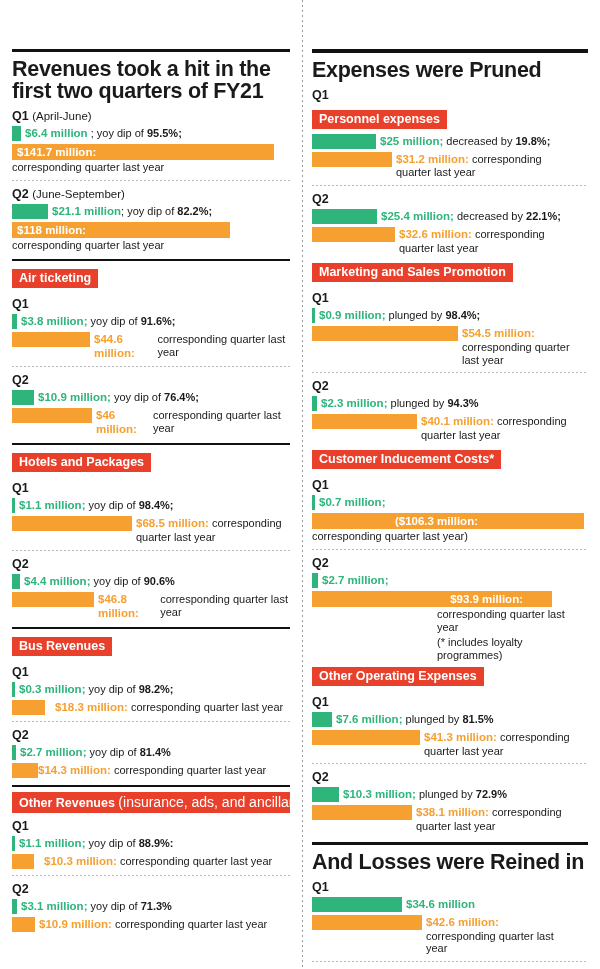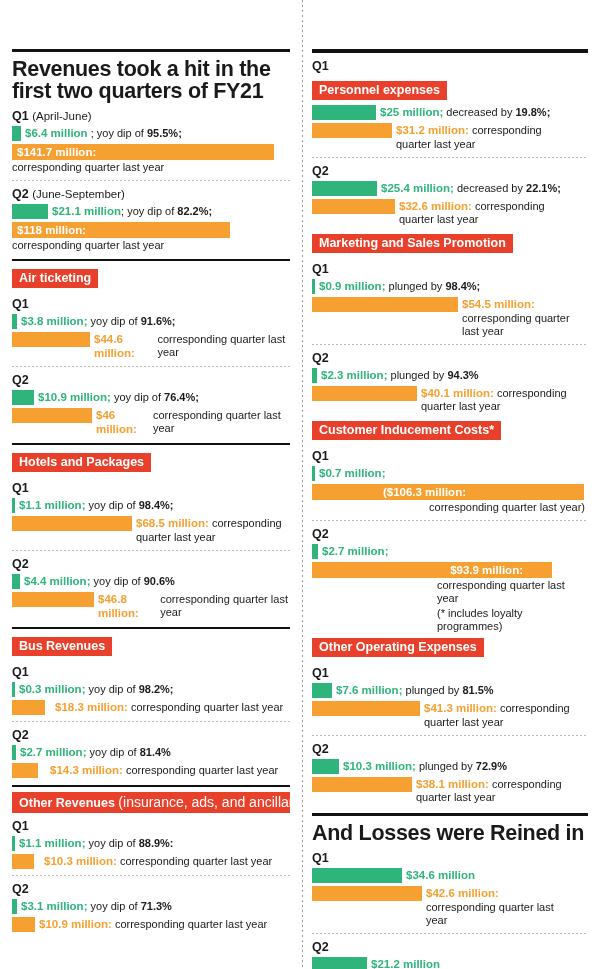--- a/index.html
+++ b/index.html
@@ -175,21 +175,21 @@
       <div class="lbl" style="padding-left:10px"><span class="amt o">$18.3 million:</span> <span>corresponding quarter last year</span></div>
     </div>
     <div class="dotted"></div>
     <div class="qlabel">Q2</div>
     <div class="row">
       <div class="bar green" style="width:4px"></div>
       <div class="lbl"><span class="amt g">$2.7 million;</span><span> yoy dip of </span><b>81.4%</b></div>
     </div>
     <div class="row">
       <div class="bar orange" style="width:26px"></div>
-      <div class="lbl" style="padding-left:12px"><span class="amt o">$14.3 million:</span> <span>corresponding quarter last year</span></div>
+      <div class="lbl" style="padding-left:0"><span class="amt o">$14.3 million:</span> <span>corresponding quarter last year</span></div>
     </div>
     <div class="solid"></div>
 
     
     <div class="tag" style="display:block"><span>Other Revenues</span> <span class="tagsub">(insurance, ads, and ancillary income)</span></div>
     <div class="qlabel">Q1</div>
     <div class="row">
       <div class="bar green" style="width:3px"></div>
       <div class="lbl"><span class="amt g">$1.1 million;</span><span> yoy dip of </span><b>88.9%:</b></div>
     </div>
@@ -204,20 +204,21 @@
       <div class="lbl"><span class="amt g">$3.1 million;</span><span> yoy dip of </span><b>71.3%</b></div>
     </div>
     <div class="row">
       <div class="bar orange" style="width:23px"></div>
       <div class="lbl" style=""><span class="amt o">$10.9 million:</span> <span>corresponding quarter last year</span></div>
     </div>
   </div>
 
   <div class="col col-right">
     <div class="toprule r"></div>
+    <h1 class="title">Expenses were Pruned</h1>
 
     
     <div class="qlabel">Q1</div>
     <div class="tag">Personnel expenses</div>
     <div class="row">
       <div class="bar green" style="width:64px"></div>
       <div class="lbl"><span class="amt g">$25 million;</span><span> decreased by </span><b>19.8%;</b></div>
     </div>
     <div class="row">
       <div class="bar orange" style="width:80px"></div>
@@ -258,22 +259,22 @@
 
     
     <div class="tag">Customer Inducement Costs*</div>
     <div class="qlabel">Q1</div>
     <div class="row">
       <div class="bar green" style="width:3px"></div>
       <div class="lbl"><span class="amt g">$0.7 million;</span></div>
     </div>
     <div class="inbar">
       <div class="bar orange tall" style="width:272px"></div>
-      <div class="onbar" style="left:auto;right:122px">($106.3 million:</div>
-      <div class="below" style="text-align:right;padding-right:3px">corresponding quarter last year)</div>
+      <div class="onbar" style="left:auto;right:110px">($106.3 million:</div>
+      <div class="below" style="padding-right:3px">corresponding quarter last year)</div>
     </div>
     <div class="dotted"></div>
     <div class="qlabel">Q2</div>
     <div class="row">
       <div class="bar green" style="width:6px"></div>
       <div class="lbl"><span class="amt g">$2.7 million;</span></div>
     </div>
     <div class="inbar">
       <div class="bar orange tall" style="width:240px"></div>
       <div class="onbar" style="left:auto;right:65px">$93.9 million:</div>

